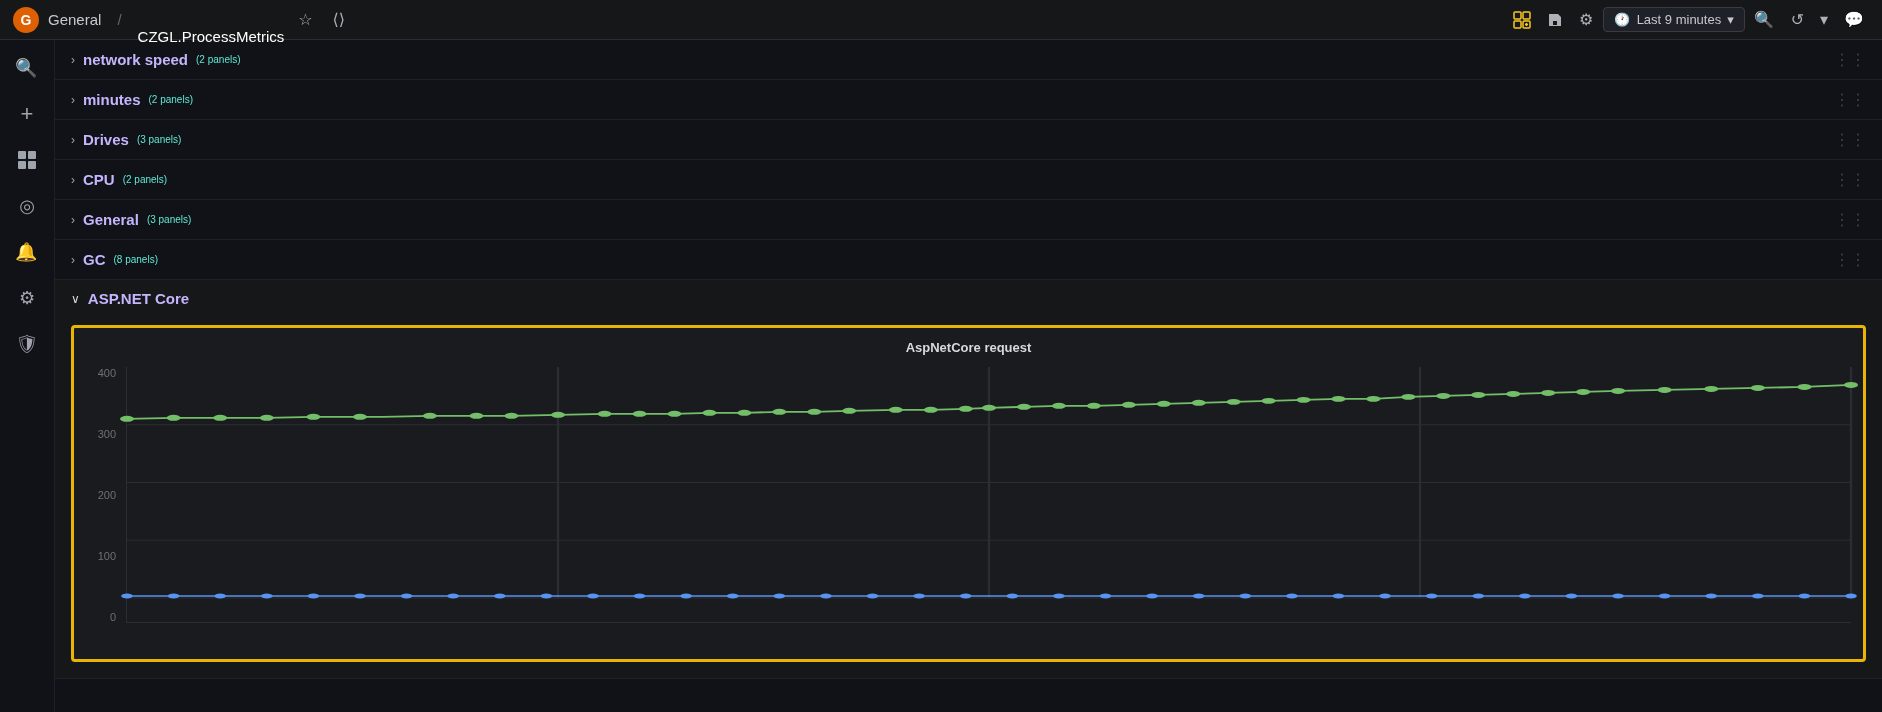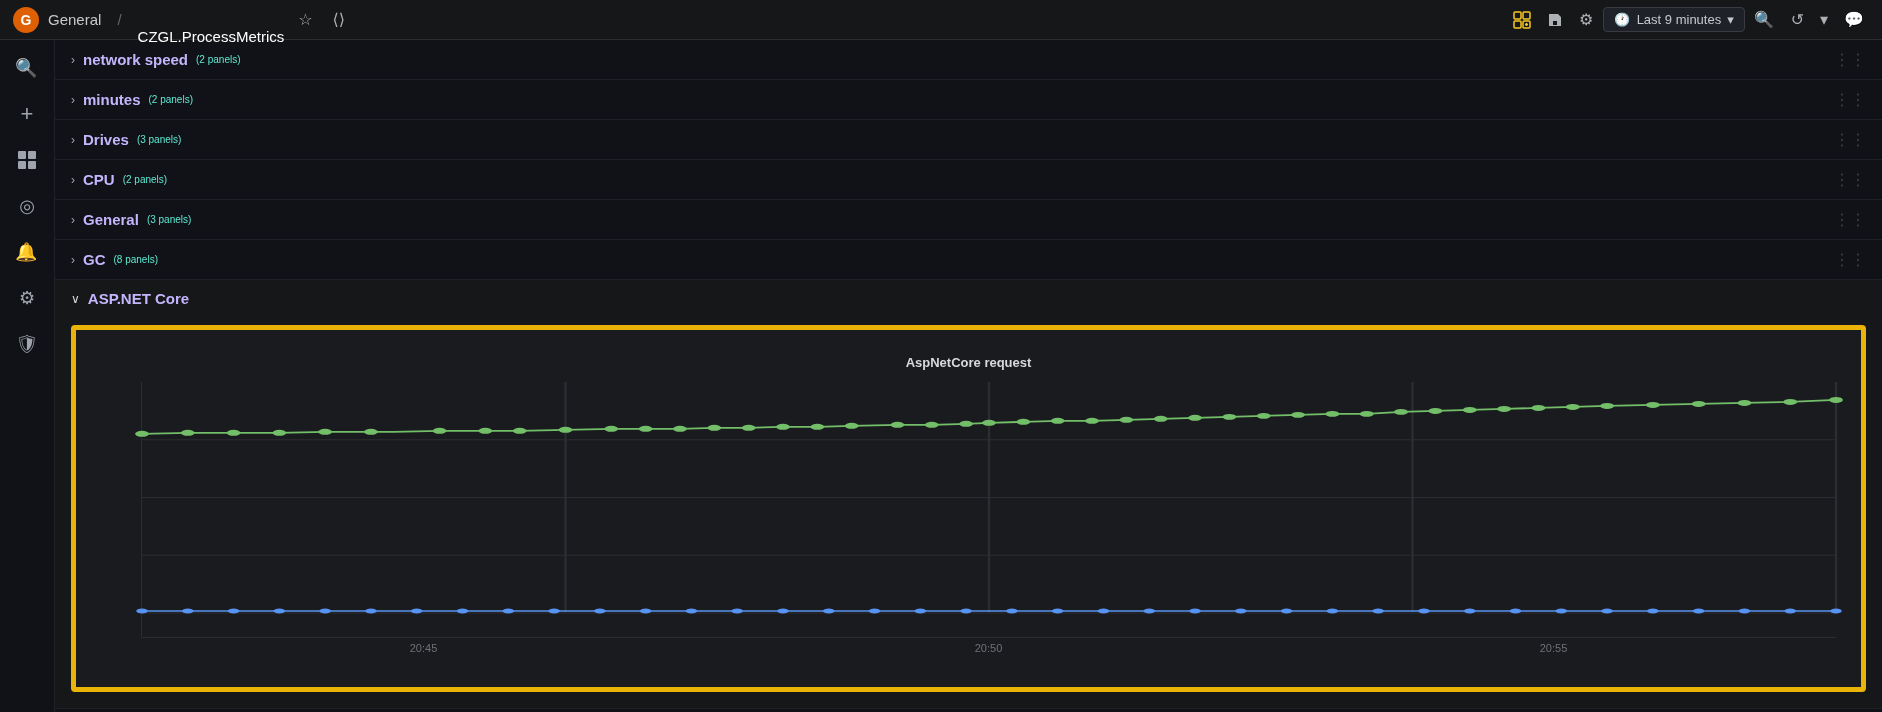--- a/index.html
+++ b/index.html
@@ -147,23 +147,23 @@
       display: flex;
       align-items: center;
       padding: 10px 16px;
       cursor: pointer;
     }
 
     
     .chart-panel {
       margin: 8px 16px 16px 16px;
       background: #1a1b1f;
-      border: 5px solid #eab308;
+      border: 3px solid #eab308;
       border-radius: 4px;
-      padding: 25px;
+      padding: 12px;
     }
     .chart-title {
       text-align: center;
       font-size: 13px;
       font-weight: 600;
       color: #d8d9da;
       margin-bottom: 12px;
     }
     .chart-area {
       position: relative;
@@ -334,20 +334,27 @@
     <div class="section-expanded">
       <div class="section-expanded-header">
         <span class="section-chevron" style="color:#d8d9da;">∨</span>
         <span class="section-title">ASP.NET Core</span>
       </div>
 
       <div class="chart-panel">
         <div class="chart-title">AspNetCore request</div>
         <div class="chart-area">
 
+          <div class="chart-y-labels">
+            <span class="y-label">400</span>
+            <span class="y-label">300</span>
+            <span class="y-label">200</span>
+            <span class="y-label">100</span>
+            <span class="y-label">0</span>
+          </div>
 
           <div class="chart-plot">
             <svg class="chart-svg" viewBox="0 0 740 256" preserveAspectRatio="none">
 
               <line class="grid-line" x1="185" y1="0" x2="185" y2="232"></line>
               <line class="grid-line" x1="370" y1="0" x2="370" y2="232"></line>
               <line class="grid-line" x1="555" y1="0" x2="555" y2="232"></line>
               <line class="grid-line" x1="740" y1="0" x2="740" y2="232"></line>
 
               <line class="grid-line" x1="0" y1="58" x2="740" y2="58"></line>
@@ -455,23 +462,18 @@
                 <circle cx="640" cy="230" r="2.5"></circle>
                   <circle cx="660" cy="230" r="2.5"></circle>
                 <circle cx="680" cy="230" r="2.5"></circle>
                   <circle cx="700" cy="230" r="2.5"></circle>
                 <circle cx="720" cy="230" r="2.5"></circle>
                   <circle cx="740" cy="230" r="2.5"></circle>
               </g>
             </svg>
           </div>
 
-          <div class="chart-x-labels">
-            <span class="x-label">20:45</span>
-            <span class="x-label">20:50</span>
-            <span class="x-label">20:55</span>
-          </div>
         </div>
       </div>
     </div>
 
   </div>
 </div>
 
 </body></html>

